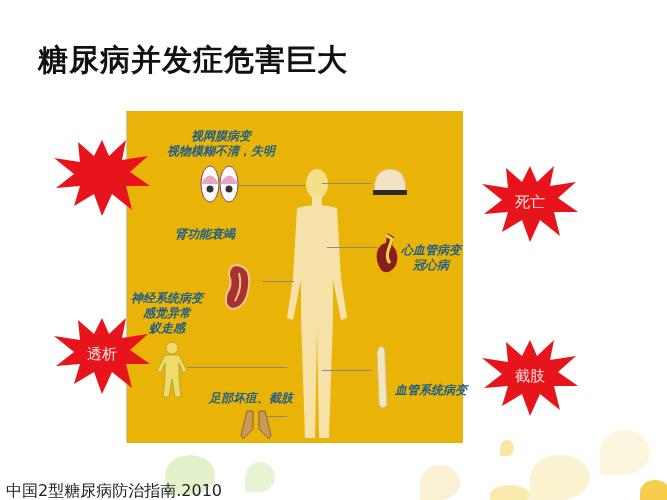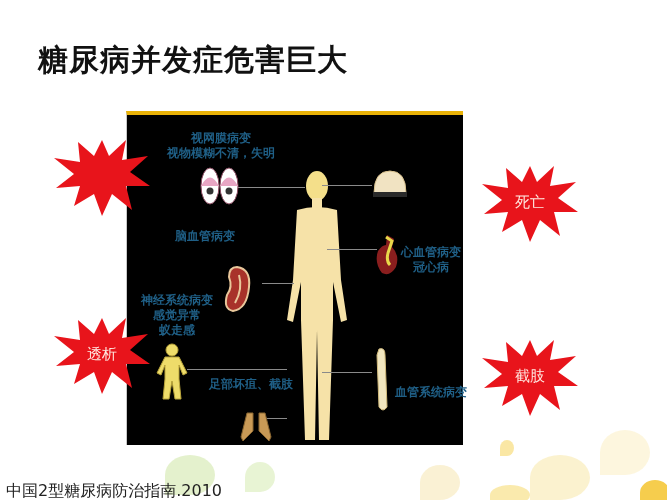--- a/index.html
+++ b/index.html
@@ -1,19 +1,19 @@
 <!DOCTYPE html>
 <html><head>
 <meta charset="utf-8">
 <style>
   html, body { margin:0; padding:0; }
   body { width:667px; height:500px; position:relative; overflow:hidden; background:#ffffff;
          font-family:"DejaVu Sans", sans-serif; }
   .title { position:absolute; left:38px; top:40px; font-size:30px; font-weight:bold; color:#111; letter-spacing:1px; }
-  .panel { position:absolute; left:126px; top:111px; width:336px; height:330px; border-top:4px solid #eab308; border-left:1px solid #c8c8c8; background:#000000; }
+  .panel { position:absolute; left:126px; top:111px; width:336px; height:330px; border-top:2px solid #eab308; border-left:1px solid #c8c8c8; background:#eab308;font-style:italic; }
   .lbl { position:absolute; color:#1f5f86; font-weight:bold; font-size:12px; line-height:15px; text-align:center; white-space:nowrap; }
   .line { position:absolute; height:1px; background:#8a8a8a; }
   .star { position:absolute; width:100px; height:84px; }
   .star svg { position:absolute; left:0; top:0; }
   .star span { position:absolute; left:0; width:100%; top:50%; transform:translateY(-50%); text-align:center; color:#ffe8e0; font-size:15px; }
   .footer { position:absolute; left:6px; top:481px; font-size:16px; color:#222; }
   .leaf { position:absolute; border-radius:50% 50% 50% 0; opacity:.55; }
 </style>
 </head>
 <body>
@@ -62,56 +62,56 @@
     <circle cx="10" cy="26" r="3.5" fill="#333"></circle>
     <circle cx="29" cy="26" r="3.5" fill="#333"></circle>
   </svg>
 
   <svg style="position:absolute;left:245px;top:54px;" width="36" height="30" viewBox="0 0 36 30">
     <path d="M2 24 Q2 2 18 2 Q34 2 34 24 Z" fill="#f1e3c2" stroke="#d8c08c"></path>
     <rect x="1" y="23" width="34" height="5" fill="#2a2a2a"></rect>
   </svg>
 
   <div class="lbl" style="left:48px;top:114px;">
-    <div>脑血管病变</div>
+    <div>肾功能衰竭</div>
   </div>
   <svg style="position:absolute;left:96px;top:150px;" width="30" height="48" viewBox="0 0 30 48">
     <path d="M14 2 Q28 4 26 22 Q24 44 10 46 Q0 44 4 30 Q10 22 6 12 Q6 2 14 2 Z" fill="#a8322a" stroke="#e9c79b" stroke-width="2"></path>
     <path d="M16 10 Q20 24 12 38" stroke="#e9c79b" stroke-width="2" fill="none"></path>
   </svg>
 
   <svg style="position:absolute;left:247px;top:118px;" width="26" height="44" viewBox="0 0 26 44">
     <path d="M13 2 L20 6 L18 14 Q26 22 22 34 Q16 44 8 40 Q0 30 4 18 Q8 12 12 12 Z" fill="#8a1e1e"></path>
     <path d="M12 4 L18 8 L14 20 Q12 28 16 32" stroke="#e8d84a" stroke-width="3" fill="none"></path>
   </svg>
   <div class="lbl" style="left:274px;top:130px;">
     <div>心血管病变</div>
     <div>冠心病</div>
   </div>
 
-  <div class="lbl" style="left:14px;top:178px;">
+  <div class="lbl" style="left:4px;top:178px;">
     <div>神经系统病变</div>
     <div>感觉异常</div>
     <div>蚁走感</div>
   </div>
   <svg style="position:absolute;left:28px;top:228px;" width="34" height="58" viewBox="0 0 34 58">
     <g fill="#eedc6a" stroke="#b9a43a" stroke-width="1">
       <circle cx="17" cy="7" r="6"></circle>
       <path d="M10 14 L24 14 L32 30 L28 32 L24 22 L24 36 L26 56 L20 56 L17 38 L14 56 L8 56 L10 36 L10 22 L6 32 L2 30 Z"></path>
     </g>
   </svg>
 
   <svg style="position:absolute;left:248px;top:232px;" width="14" height="66" viewBox="0 0 14 66">
     <path d="M4 2 Q10 0 10 8 L12 60 Q8 66 4 60 L2 8 Z" fill="#f1e6bf" stroke="#d2bb7c"></path>
   </svg>
   <div class="lbl" style="left:268px;top:254px;margin-top:16px;">
     <div>血管系统病变</div>
   </div>
 
-  <div class="lbl" style="left:82px;top:262px;">
+  <div class="lbl" style="left:82px;top:278px;">
     <div>足部坏疽、截肢</div>
   </div>
   <svg style="position:absolute;left:112px;top:296px;" width="34" height="34" viewBox="0 0 34 34">
     <path d="M8 2 L14 2 L14 20 L4 30 L2 26 Z" fill="#c99a56" stroke="#8a6630"></path>
     <path d="M20 2 L26 2 L32 26 L30 30 L20 20 Z" fill="#c99a56" stroke="#8a6630"></path>
   </svg>
 </div>
 
 <div class="star" style="left:52px;top:134px;">
   <svg width="100" height="84" viewBox="0 0 100 84">

